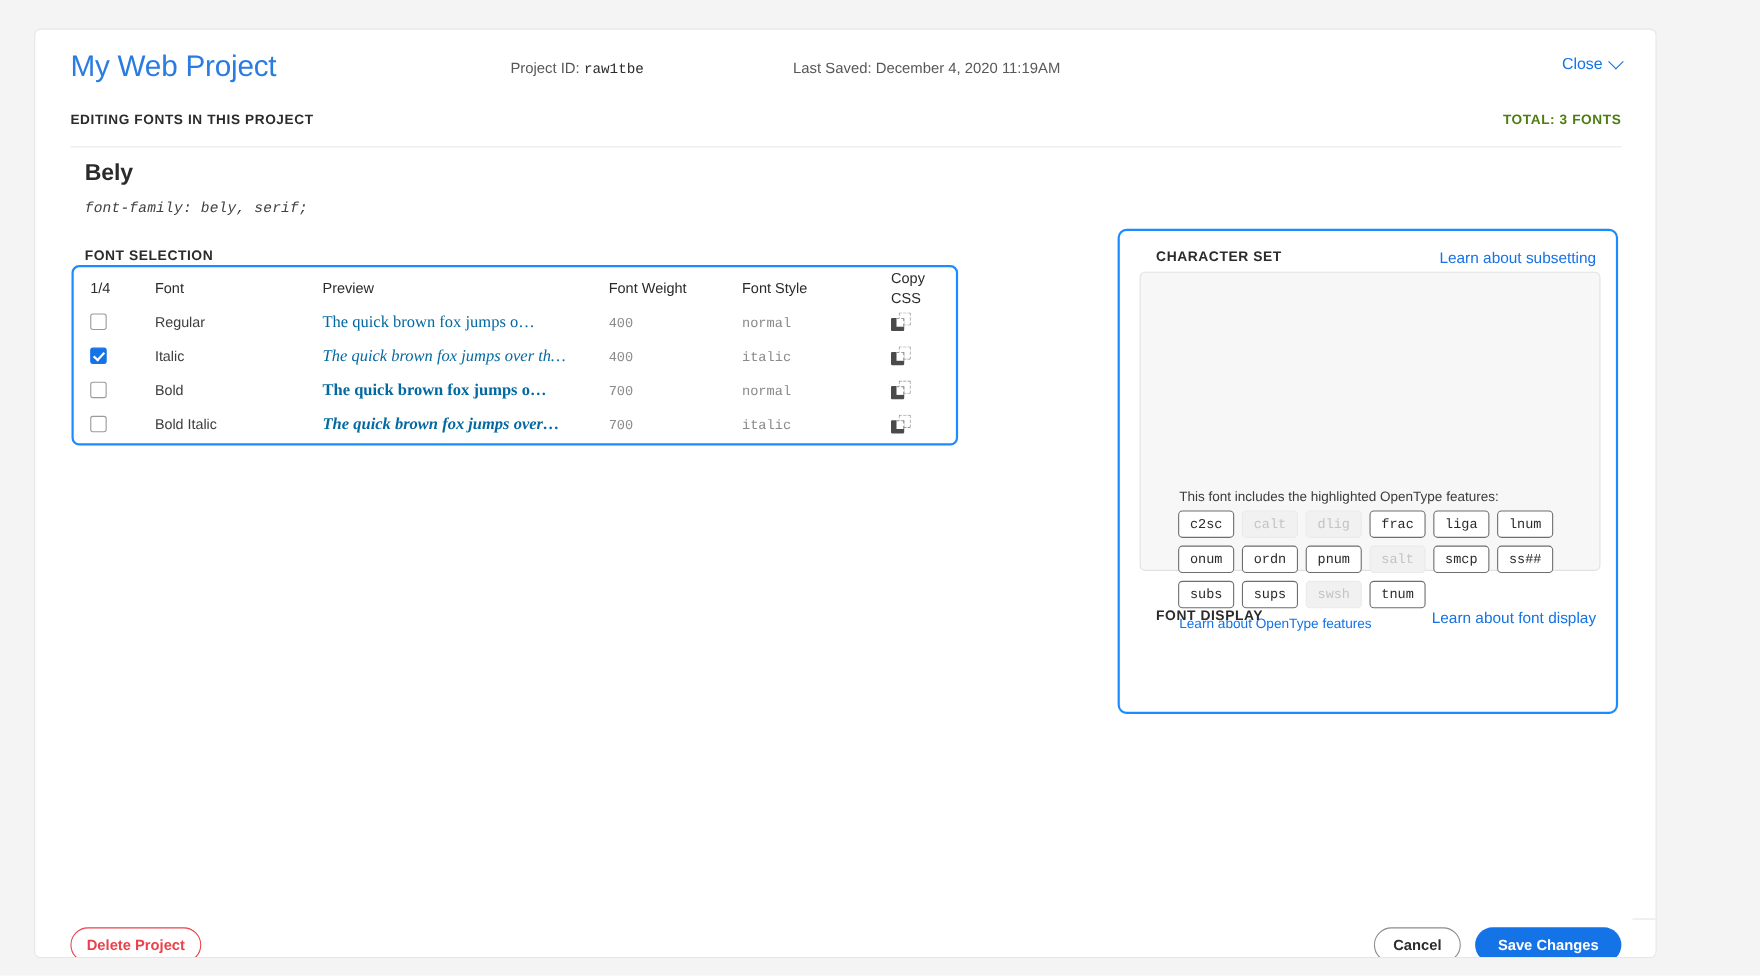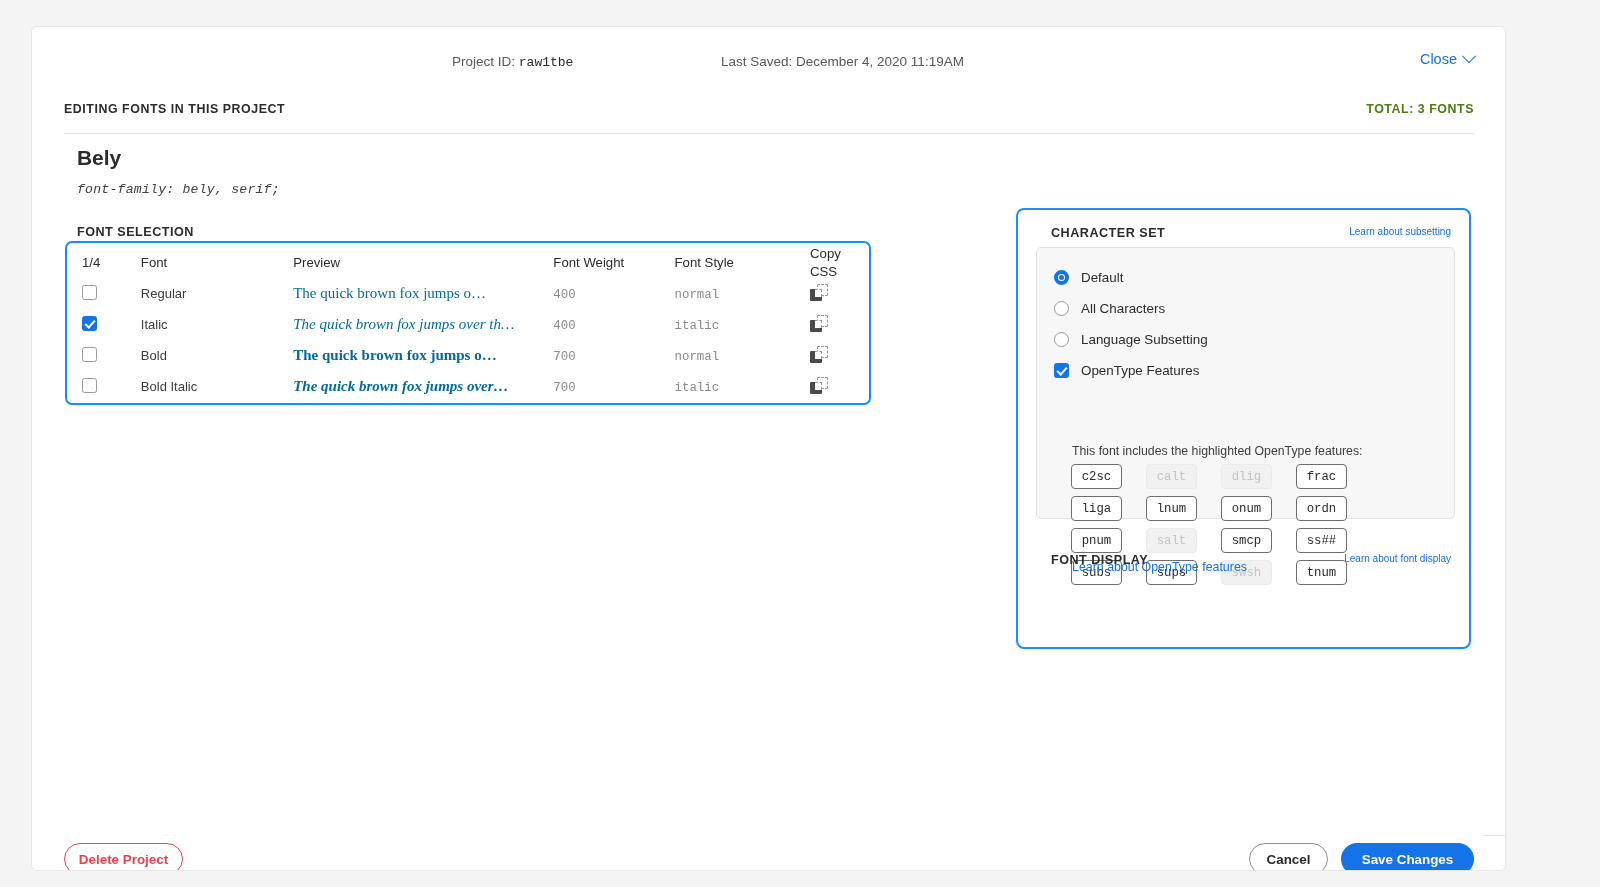--- a/index.html
+++ b/index.html
@@ -38,21 +38,21 @@
     position: absolute;
     left: 32px; top: 18px;
     font-size: 27px;
     color: #2a7ce0;
     font-weight: 400;
     letter-spacing: -0.2px;
     white-space: nowrap;
   }
   .proj-id {
     position: absolute;
-    left: 420px; top: 27px;
+    left: 432px; top: 27px;
     font-size: 13.5px;
     color: #585858;
     white-space: nowrap;
   }
   .proj-id .mono {
     font-family: "Liberation Mono", "DejaVu Sans Mono", monospace;
     font-size: 13px;
     color: #2b2b2b;
   }
   .last-saved {
@@ -251,21 +251,21 @@
   }
   .rsec-title {
     position: absolute;
     font-size: 12.6px;
     font-weight: bold;
     letter-spacing: 0.5px;
     color: #2b2b2b;
   }
   .rsec-link {
     position: absolute;
-    font-size: 10px;
+    font-size: 14px;
     color: #1473e6;
     cursor: pointer;
     white-space: nowrap;
   }
   .inner-box {
     position: absolute;
     background: #f7f7f7;
     border: 1px solid #e2e2e2;
     border-radius: 5px;
     box-sizing: border-box;
@@ -336,21 +336,21 @@
     left: 35px; top: 196px;
     font-size: 12.3px;
     color: #3c3c3c;
   }
   .ot-grid {
     position: absolute;
     left: 34px; top: 216px;
     width: 350px;
     display: flex;
     flex-wrap: wrap;
-    gap: 7px 24px;
+    gap: 7px 7px;
   }
   .ot-tag {
     width: 51px; height: 25px;
     border-radius: 4px;
     border: 1.3px solid #6e6e6e;
     background: #ffffff;
     color: #2b2b2b;
     font-family: "Liberation Mono", "DejaVu Sans Mono", monospace;
     font-size: 12.3px;
     display: flex;
@@ -418,20 +418,21 @@
     background: #e4e4e4;
   }
 </style>
 </head>
 <body>
 
 <div class="page">
   <div class="card">
 
     <div class="hdr">
+      <div class="proj-title">My Web Project</div>
 
       <div class="proj-id">
         <span>Project ID:</span>
         <span class="mono">raw1tbe</span>
       </div>
 
       <div class="last-saved">Last Saved: December 4, 2020 11:19AM</div>
 
       <div class="close-btn">
         <span>Close</span>
@@ -525,38 +526,20 @@
           </div>
       </div>
     </div>
 
     <div class="rpanel">
 
       <div class="rsec-title" style="left:33px; top:16px;">CHARACTER SET</div>
       <div class="rsec-link" style="right:18px; top:16px;">Learn about subsetting</div>
 
       <div class="inner-box" style="left:18px; top:37px; width:419px; height:272px;">
-        <div style="position:absolute; left:17px; top:14px;">
-          <div class="opt-row">
-            <span class="radio on"></span>
-            <span class="opt-label">Default</span>
-          </div>
-          <div class="opt-row">
-            <span class="radio"></span>
-            <span class="opt-label">All Characters</span>
-          </div>
-          <div class="opt-row">
-            <span class="radio"></span>
-            <span class="opt-label">Language Subsetting</span>
-          </div>
-          <div class="opt-row">
-            <span class="chk-inline on"></span>
-            <span class="opt-label">OpenType Features</span>
-          </div>
-        </div>
 
         <div class="ot-note">This font includes the highlighted OpenType features:</div>
 
         <div class="ot-grid">
           <div class="ot-tag">c2sc</div>
           <div class="ot-tag off">calt</div>
           <div class="ot-tag off">dlig</div>
           <div class="ot-tag">frac</div>
           <div class="ot-tag">liga</div>
           <div class="ot-tag">lnum</div>

